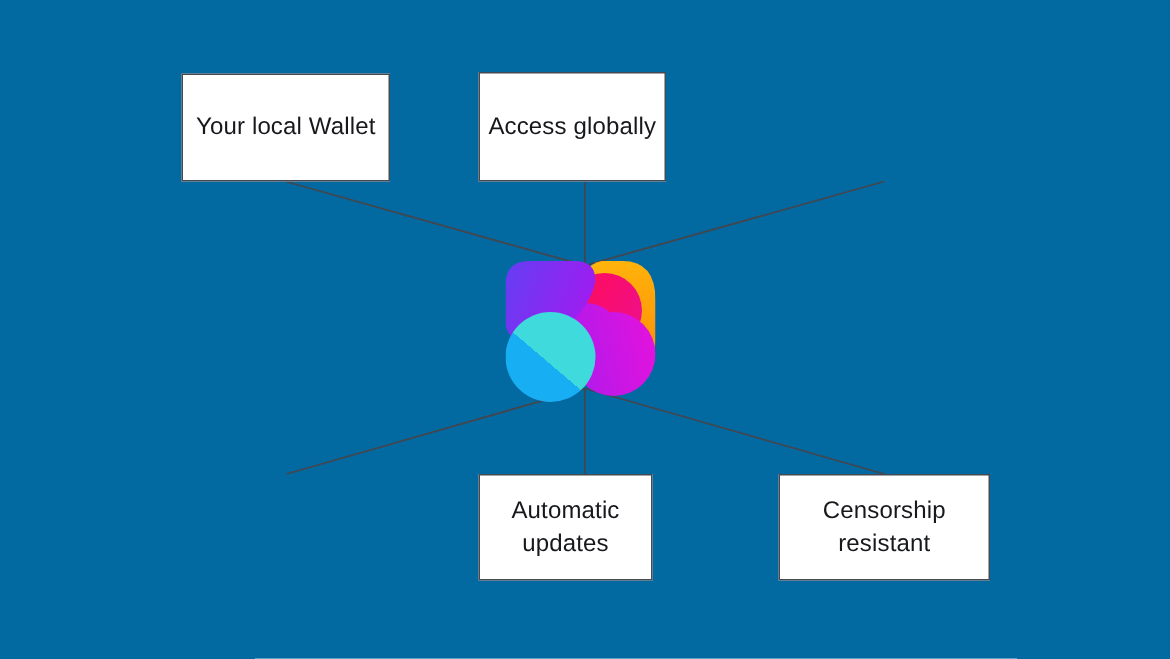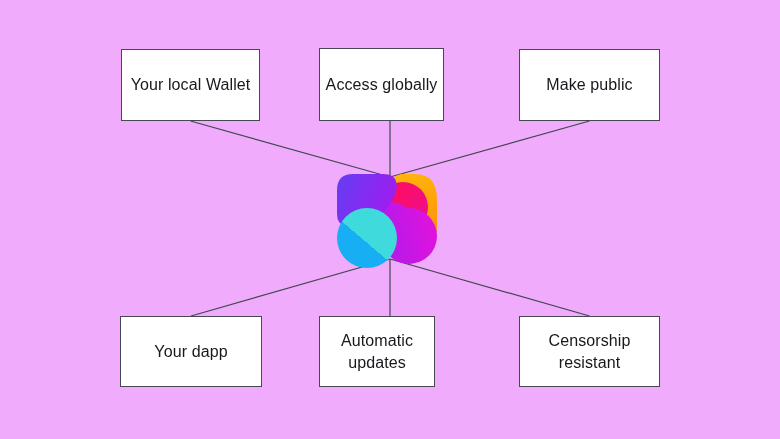--- a/index.html
+++ b/index.html
@@ -1,19 +1,19 @@
 <!DOCTYPE html>
 <html><head>
 <meta charset="utf-8">
 <style>
   html,body{margin:0;padding:0;}
   .stage{
     position:relative;
     width:780px;height:439px;
-    background:#f0abfc;
+    background:#0369a1;
     overflow:hidden;
     font-family:"Liberation Sans", sans-serif;
   }
   .connectors{
     position:absolute;left:0;top:0;width:780px;height:439px;
   }
   .node{
     position:absolute;
     background:#ffffff;
     border:1.3px solid #454a52;
@@ -92,26 +92,20 @@
 
     <circle fill="url(#gc)" cx="30" cy="64" r="30"></circle>
   </svg>
 
   <div class="node n1">
     <span>Your local Wallet</span>
   </div>
   <div class="node n2">
     <span>Access globally</span>
   </div>
-  <div class="node n3">
-    <span>Make public</span>
-  </div>
-  <div class="node n4">
-    <span>Your dapp</span>
-  </div>
   <div class="node n5 narrow">
     <span>Automatic updates</span>
   </div>
   <div class="node n6 narrow">
     <span>Censorship resistant</span>
   </div>
 
 </div>
 
 </body></html>

